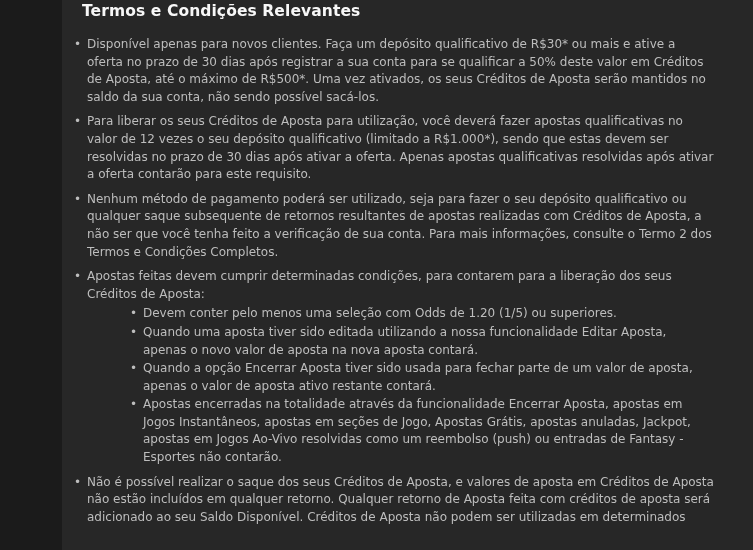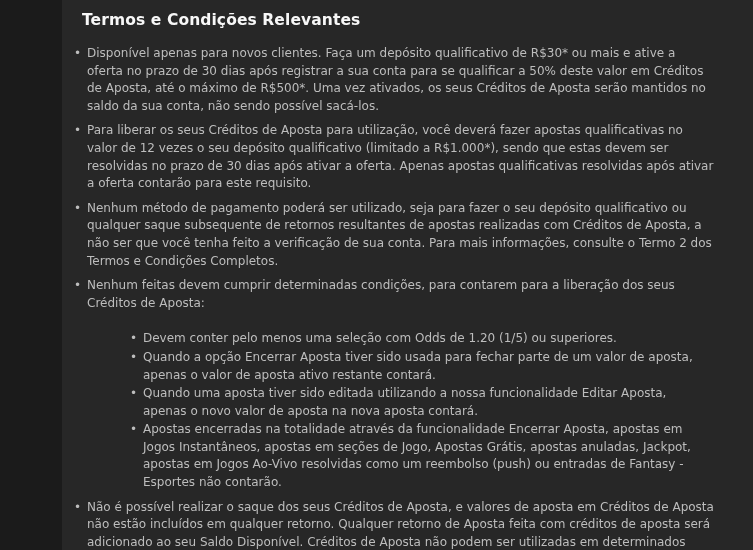--- a/index.html
+++ b/index.html
@@ -18,21 +18,21 @@
   .gutter {
     position: absolute;
     left: 0; top: 0;
     width: 62px; height: 550px;
     background: var(--left-gutter);
   }
   .content {
     position: absolute;
     left: 62px; top: 0;
     width: 691px; height: 550px;
-    padding: 11px 28px 0 20px;
+    padding: 2px 28px 0 20px;
   }
   h1.page-title {
     color: var(--title-text);
     font-size: 15.5px;
     font-weight: bold;
     letter-spacing: 0.1px;
     margin-bottom: 16px;
   }
   .terms-list, .terms-sublist {
     list-style: none;
@@ -47,21 +47,21 @@
     max-width: 628px;
   }
   .terms-list > li::before,
   .terms-sublist > li::before {
     content: "\2022";
     position: absolute;
     left: -13px;
     top: 0;
     color: var(--body-text);
   }
-  .terms-sublist { padding-left: 56px; margin-top: 18px; }
+  .terms-sublist { padding-left: 56px; margin-top: 2px; }
   .terms-sublist > li {
     position: relative;
     margin-bottom: 1px;
     max-width: 560px;
   }
 </style>
 </head>
 <body>
 
 <div class="gutter"></div>
@@ -73,30 +73,30 @@
     <li>
       <span>Disponível apenas para novos clientes. Faça um depósito qualificativo de R$30* ou mais e ative a oferta no prazo de 30 dias após registrar a sua conta para se qualificar a 50% deste valor em Créditos de Aposta, até o máximo de R$500*. Uma vez ativados, os seus Créditos de Aposta serão mantidos no saldo da sua conta, não sendo possível sacá-los.</span>
     </li>
     <li>
       <span>Para liberar os seus Créditos de Aposta para utilização, você deverá fazer apostas qualificativas no valor de 12 vezes o seu depósito qualificativo (limitado a R$1.000*), sendo que estas devem ser resolvidas no prazo de 30 dias após ativar a oferta. Apenas apostas qualificativas resolvidas após ativar a oferta contarão para este requisito.</span>
     </li>
     <li>
       <span>Nenhum método de pagamento poderá ser utilizado, seja para fazer o seu depósito qualificativo ou qualquer saque subsequente de retornos resultantes de apostas realizadas com Créditos de Aposta, a não ser que você tenha feito a verificação de sua conta. Para mais informações, consulte o Termo 2 dos Termos e Condições Completos.</span>
     </li>
     <li>
-      <span>Nenhum feitas devem cumprir determinadas condições, para contarem para a liberação dos seus Créditos de Aposta:</span>
+      <span>Apostas feitas devem cumprir determinadas condições, para contarem para a liberação dos seus Créditos de Aposta:</span>
       <ul class="terms-sublist">
         <li>
           <span>Devem conter pelo menos uma seleção com Odds de 1.20 (1/5) ou superiores.</span>
         </li>
         <li>
-          <span>Quando a opção Encerrar Aposta tiver sido usada para fechar parte de um valor de aposta, apenas o valor de aposta ativo restante contará.</span>
+          <span>Quando uma aposta tiver sido editada utilizando a nossa funcionalidade Editar Aposta, apenas o novo valor de aposta na nova aposta contará.</span>
         </li>
         <li>
-          <span>Quando uma aposta tiver sido editada utilizando a nossa funcionalidade Editar Aposta, apenas o novo valor de aposta na nova aposta contará.</span>
+          <span>Quando a opção Encerrar Aposta tiver sido usada para fechar parte de um valor de aposta, apenas o valor de aposta ativo restante contará.</span>
         </li>
         <li>
           <span>Apostas encerradas na totalidade através da funcionalidade Encerrar Aposta, apostas em Jogos Instantâneos, apostas em seções de Jogo, Apostas Grátis, apostas anuladas, Jackpot, apostas em Jogos Ao-Vivo resolvidas como um reembolso (push) ou entradas de Fantasy - Esportes não contarão.</span>
         </li>
       </ul>
     </li>
     <li>
       <span>Não é possível realizar o saque dos seus Créditos de Aposta, e valores de aposta em Créditos de Aposta não estão incluídos em qualquer retorno. Qualquer retorno de Aposta feita com créditos de aposta será adicionado ao seu Saldo Disponível. Créditos de Aposta não podem ser utilizadas em determinados</span>
     </li>
   </ul>

